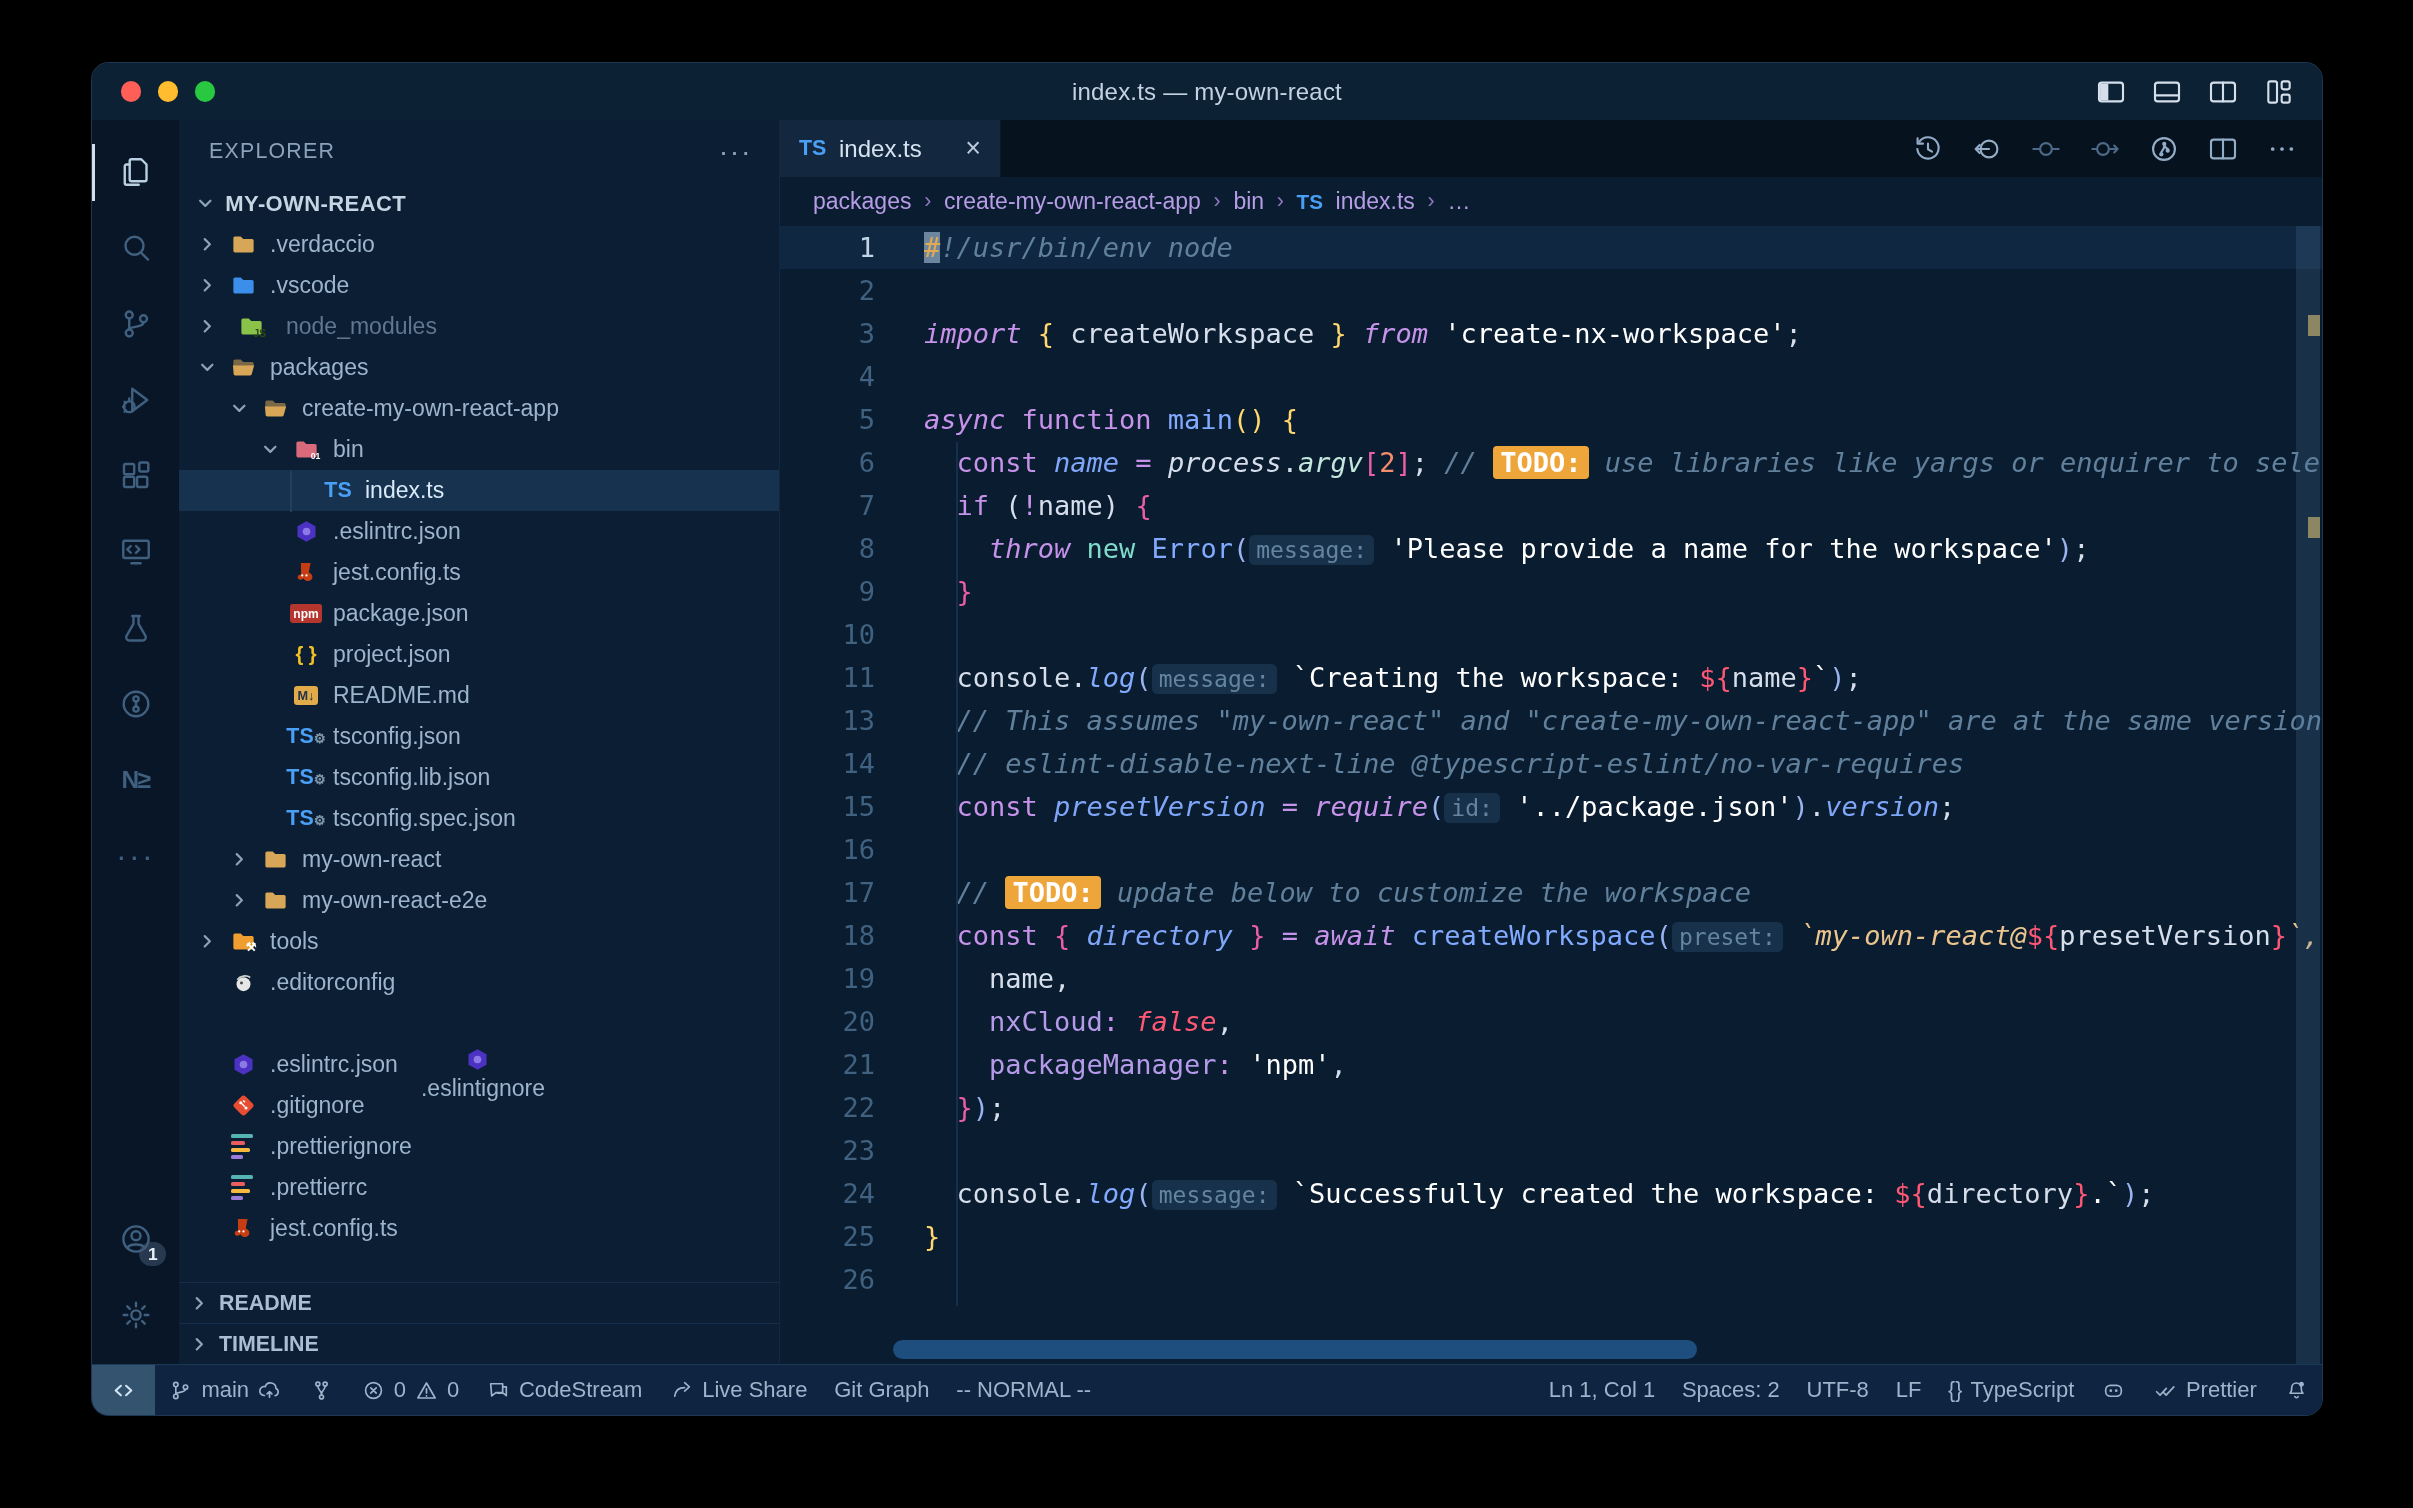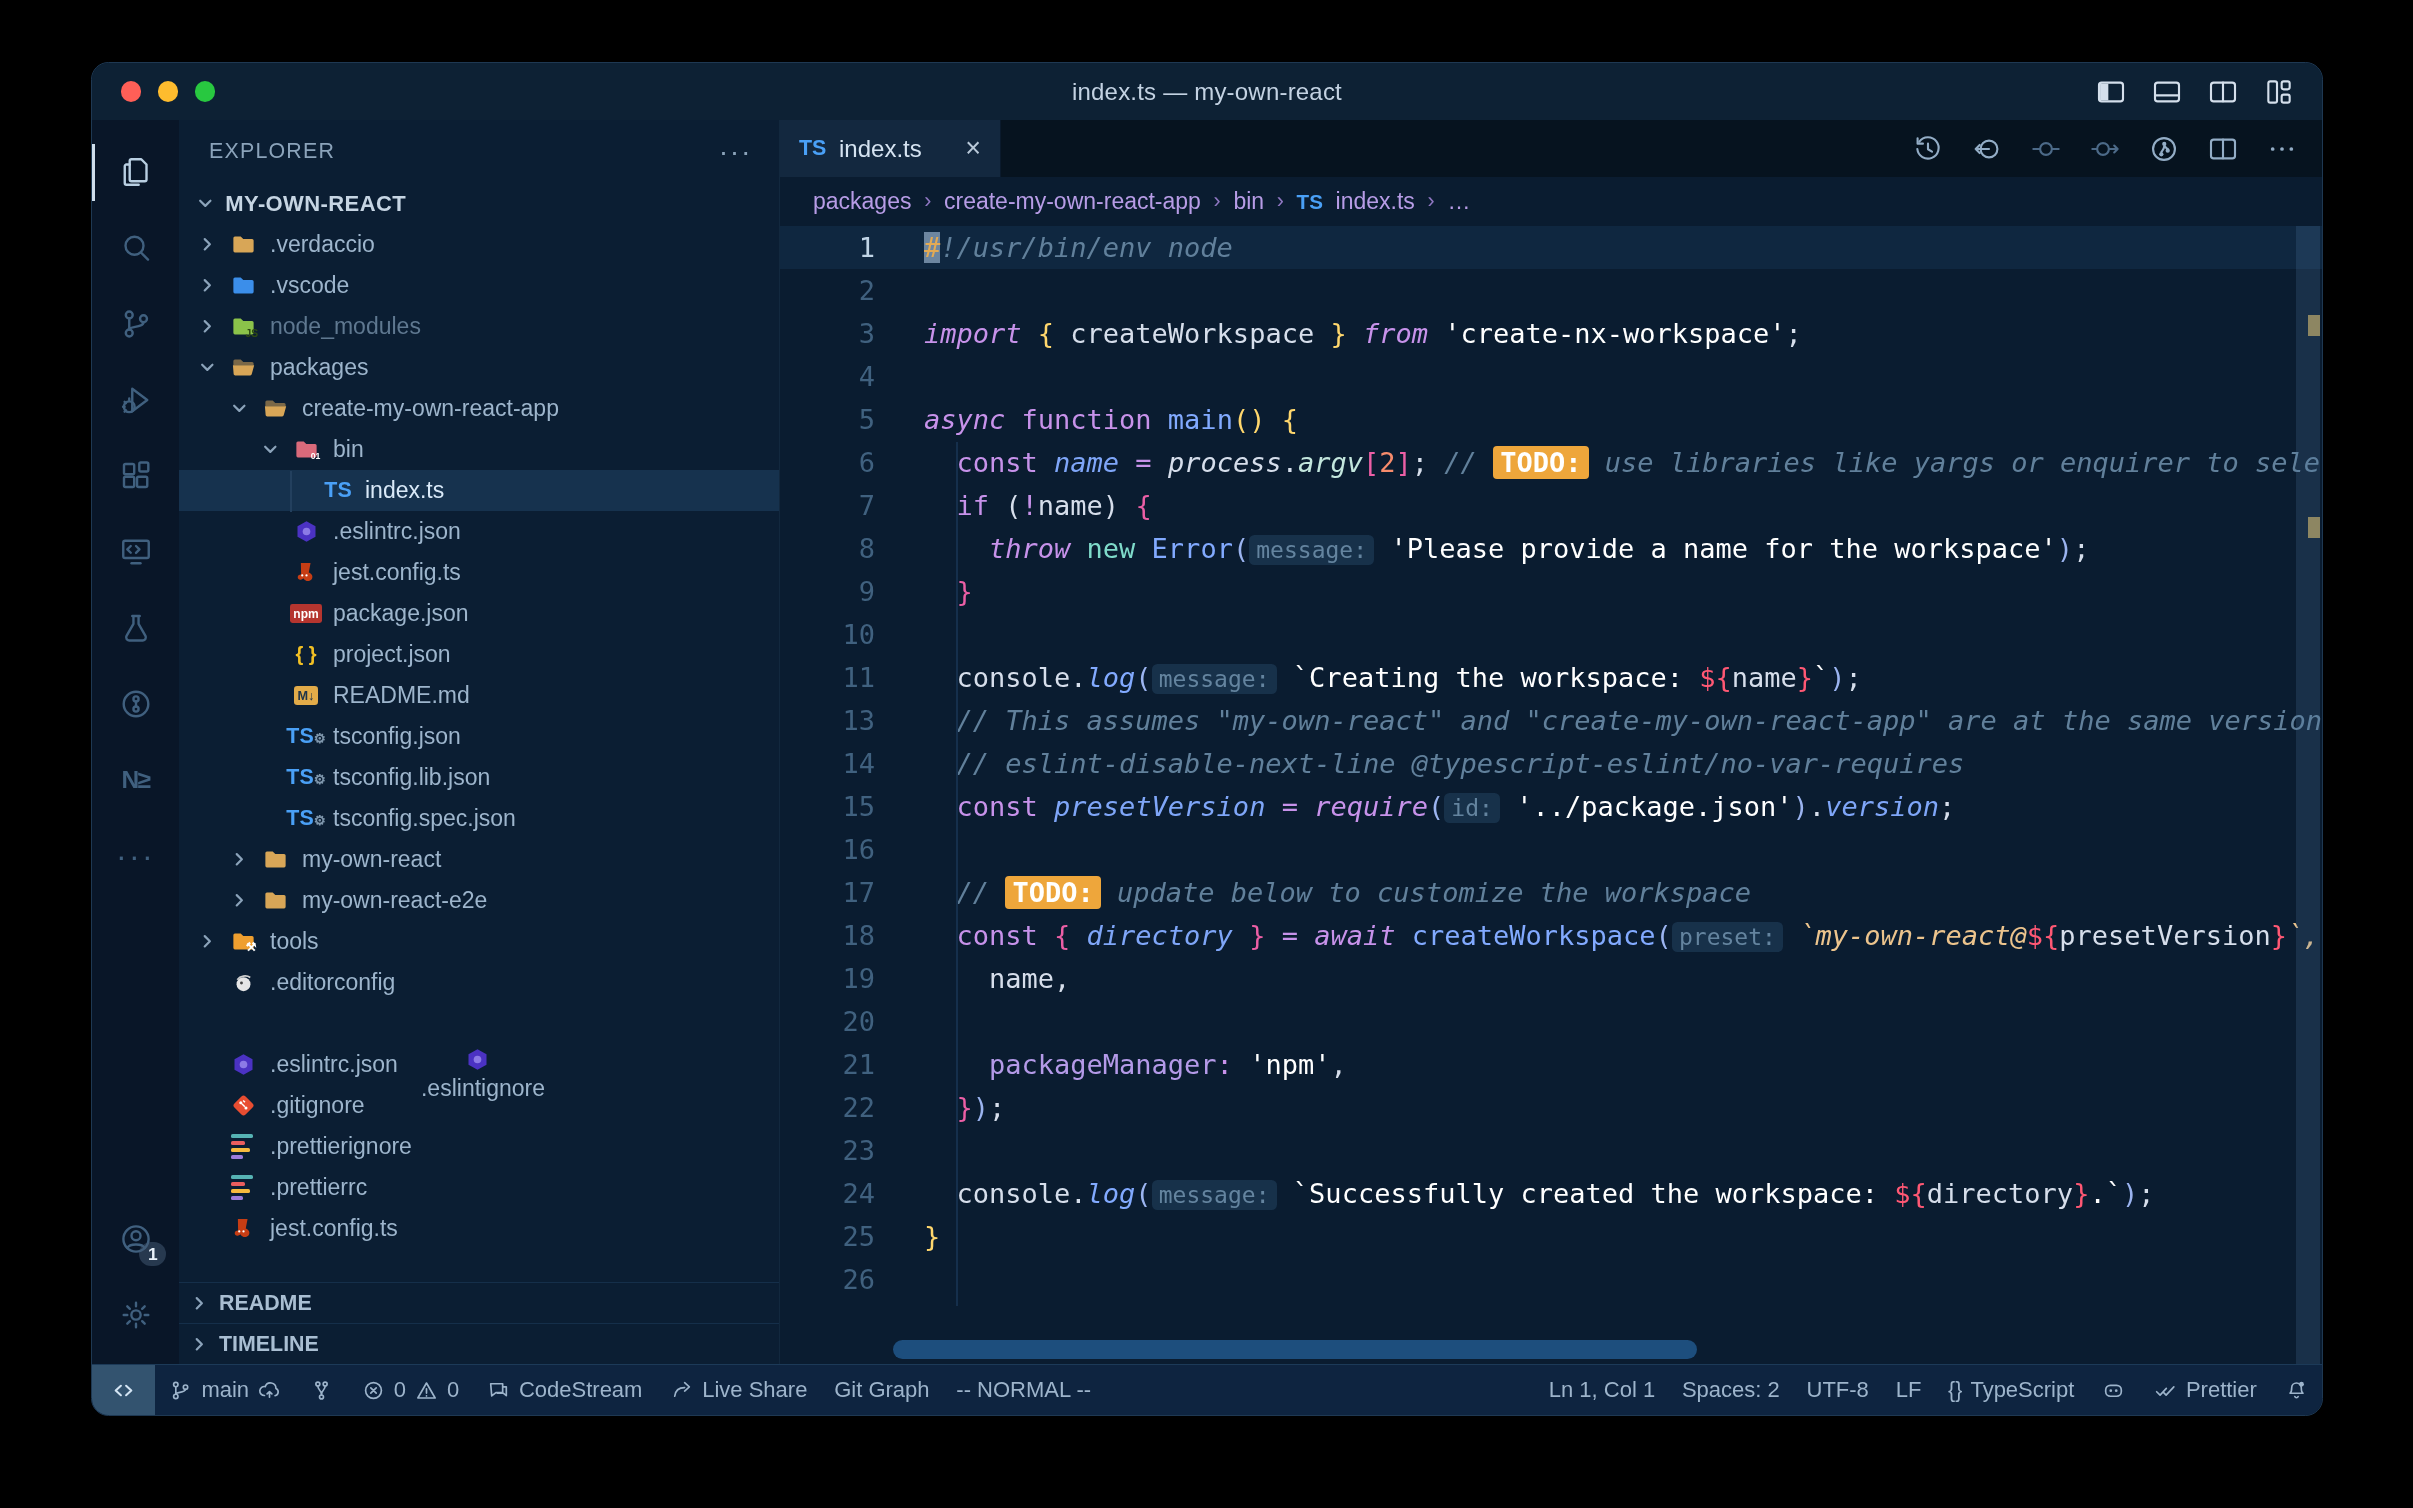--- a/index.html
+++ b/index.html
@@ -292,21 +292,21 @@
                 <path d="M6 4l4 4-4 4"></path>
               </svg>
             </span>
             <span class="fico">
               <svg viewBox="0 0 24 24">
                 <path fill="#3b8eea" d="M3 6.2a1.4 1.4 0 0 1 1.4-1.4h5.1L11.8 7h7.8A1.4 1.4 0 0 1 21 8.4v9.2a1.4 1.4 0 0 1-1.4 1.4H4.4A1.4 1.4 0 0 1 3 17.6z"></path>
               </svg>
             </span>
             <span class="lbl">.vscode</span>
           </div>
-          <div class="row dim" style="padding-left: 8px;">
+          <div class="row dim" style="padding-left: 8px; gap: 8px;">
             <span class="chev">
               <svg viewBox="0 0 16 16" fill="none" stroke="currentColor" stroke-width="1.7" stroke-linecap="round" stroke-linejoin="round">
                 <path d="M6 4l4 4-4 4"></path>
               </svg>
             </span>
             <span class="fico">
               <svg viewBox="0 0 24 24">
                 <path fill="#8bc34a" d="M3 6.2a1.4 1.4 0 0 1 1.4-1.4h5.1L11.8 7h7.8A1.4 1.4 0 0 1 21 8.4v9.2a1.4 1.4 0 0 1-1.4 1.4H4.4A1.4 1.4 0 0 1 3 17.6z"></path>
               </svg>
               <span class="ovl" style="font-size:10.3px;right:0.8px;bottom:1.6px;color:#2d4a12">JS</span>
@@ -632,21 +632,21 @@
           <div class="line"><span class="ln">9</span><span class="lc"><span class="tok-pn">  </span><span class="tok-b2">}</span></span></div>
           <div class="line"><span class="ln">10</span><span class="lc"></span></div>
           <div class="line"><span class="ln">11</span><span class="lc"><span class="tok-pn">  </span><span class="tok-wh">console</span><span class="tok-pn">.</span><span class="tok-fni">log</span><span class="tok-b3">(</span><span class="tok-inlay">message:</span><span class="tok-pn"> </span><span class="tok-st">`Creating the workspace: </span><span class="tok-red">${</span><span class="tok-wh">name</span><span class="tok-red">}</span><span class="tok-st">`</span><span class="tok-b3">)</span><span class="tok-pn">;</span></span></div>
           <div class="line"><span class="ln">13</span><span class="lc"><span class="tok-pn">  </span><span class="tok-cm">// This assumes "my-own-react" and "create-my-own-react-app" are at the same version of</span></span></div>
           <div class="line"><span class="ln">14</span><span class="lc"><span class="tok-pn">  </span><span class="tok-cm">// eslint-disable-next-line @typescript-eslint/no-var-requires</span></span></div>
           <div class="line"><span class="ln">15</span><span class="lc"><span class="tok-pn">  </span><span class="tok-kw">const </span><span class="tok-vr">presetVersion</span><span class="tok-pn"> </span><span class="tok-kw">=</span><span class="tok-pn"> </span><span class="tok-kwi">require</span><span class="tok-b3">(</span><span class="tok-inlay">id:</span><span class="tok-pn"> </span><span class="tok-st">'../package.json'</span><span class="tok-b3">)</span><span class="tok-pn">.</span><span class="tok-vr">version</span><span class="tok-pn">;</span></span></div>
           <div class="line"><span class="ln">16</span><span class="lc"></span></div>
           <div class="line"><span class="ln">17</span><span class="lc"><span class="tok-pn">  </span><span class="tok-cm">// </span><span class="tok-todo">TODO:</span><span class="tok-cm"> update below to customize the workspace</span></span></div>
           <div class="line"><span class="ln">18</span><span class="lc"><span class="tok-pn">  </span><span class="tok-kw">const </span><span class="tok-b2">{ </span><span class="tok-vr">directory</span><span class="tok-b2"> }</span><span class="tok-pn"> </span><span class="tok-kw">=</span><span class="tok-pn"> </span><span class="tok-kwi">await </span><span class="tok-fn">createWorkspace</span><span class="tok-b3">(</span><span class="tok-inlay">preset:</span><span class="tok-pn"> </span><span class="tok-sti">`my-own-react@</span><span class="tok-red">${</span><span class="tok-wh">presetVersion</span><span class="tok-red">}</span><span class="tok-sti">`, {</span></span></div>
           <div class="line"><span class="ln">19</span><span class="lc"><span class="tok-pn">    </span><span class="tok-wh">name</span><span class="tok-pn">,</span></span></div>
-          <div class="line"><span class="ln">20</span></div>
+          <div class="line"><span class="ln">20</span><span class="lc"><span class="tok-pn">    </span><span class="tok-prop">nxCloud</span><span class="tok-kw">:</span><span class="tok-redi"> false</span><span class="tok-pn">,</span></span></div>
           <div class="line"><span class="ln">21</span><span class="lc"><span class="tok-pn">    </span><span class="tok-prop">packageManager</span><span class="tok-kw">:</span><span class="tok-st"> 'npm'</span><span class="tok-pn">,</span></span></div>
           <div class="line"><span class="ln">22</span><span class="lc"><span class="tok-pn">  </span><span class="tok-b2">}</span><span class="tok-b3">)</span><span class="tok-pn">;</span></span></div>
           <div class="line"><span class="ln">23</span><span class="lc"></span></div>
           <div class="line"><span class="ln">24</span><span class="lc"><span class="tok-pn">  </span><span class="tok-wh">console</span><span class="tok-pn">.</span><span class="tok-fni">log</span><span class="tok-b3">(</span><span class="tok-inlay">message:</span><span class="tok-pn"> </span><span class="tok-st">`Successfully created the workspace: </span><span class="tok-red">${</span><span class="tok-wh">directory</span><span class="tok-red">}</span><span class="tok-st">.`</span><span class="tok-b3">)</span><span class="tok-pn">;</span></span></div>
           <div class="line"><span class="ln">25</span><span class="lc"><span class="tok-b1">}</span></span></div>
           <div class="line"><span class="ln">26</span><span class="lc"></span></div>
           <div class="guide" style="left: 176px; top: 216px; height: 864px;"></div>
           <div class="hscroll" style="left: 113px; width: 804px;"></div>
           <div class="vscroll"></div>
           <div class="ruler-mark" style="top: 89px;"></div>

